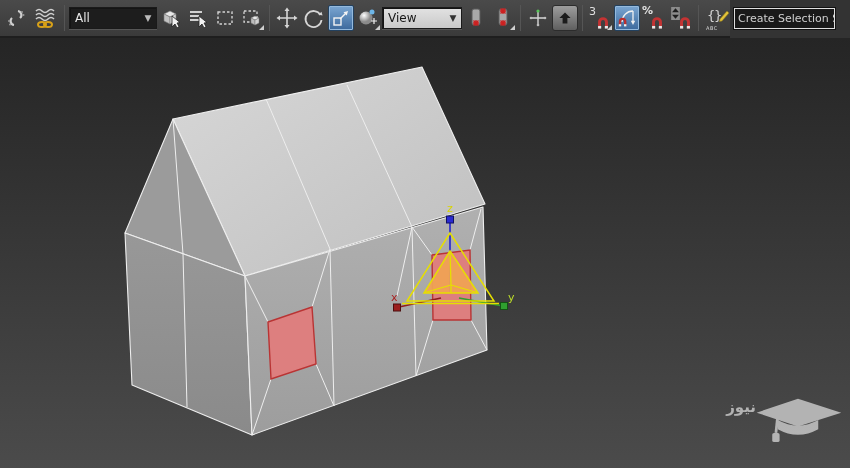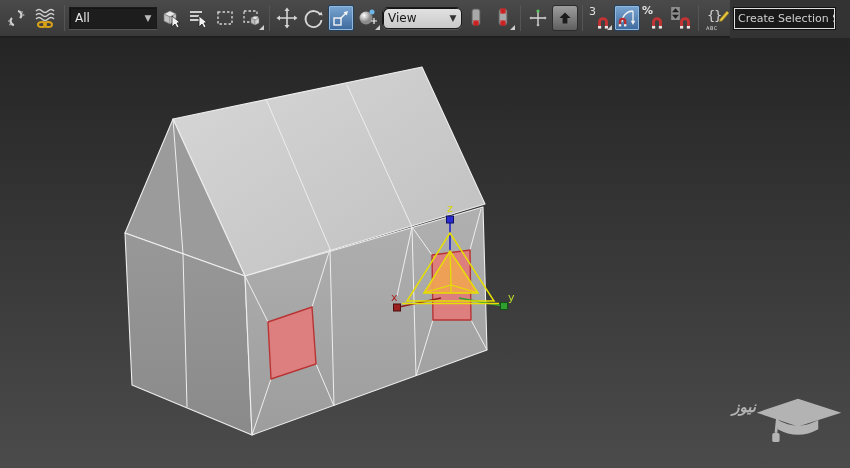--- a/index.html
+++ b/index.html
@@ -15,42 +15,42 @@
   }
   .tbtn{position:relative;width:26px;height:26px;display:flex;align-items:center;justify-content:center;border-radius:2px;flex:0 0 auto;}
   .tbtn.wide{width:30px;}
   .tbtn.active{background:linear-gradient(#7aa6d2,#3c699c);border:1px solid #23415f;box-shadow:inset 0 0 0 1px #94b9dc;}
   .sep{width:1px;height:26px;background:#282828;border-right:1px solid #555;margin:0 3px;flex:0 0 auto;}
   .fly::after{content:"";position:absolute;right:1px;bottom:1px;
     border-left:5px solid transparent;border-bottom:5px solid #cfcfcf;}
   .combo{height:22px;display:flex;align-items:center;flex:0 0 auto;border:1px solid #1a1a1a;
     box-shadow:inset 1px 1px 0 #141414, 0 1px 0 #565656;}
   .combo.dark{width:88px;background:#1d1d1d;color:#e6e6e6;}
-  .combo.light{width:80px;background:linear-gradient(#e2e2e2,#c9c9c9);color:#161616;border-radius:6px;}
+  .combo.light{width:80px;background:linear-gradient(#e2e2e2,#c9c9c9);color:#161616;}
   .combo .ctext{flex:1;font-size:12px;padding-left:5px;white-space:nowrap;overflow:hidden;}
   .combo .chev{width:16px;text-align:center;font-size:9px;}
   .combo.dark .chev{color:#bbb;}
   .combo.light .chev{color:#333;}
   #selset-input{width:101px;height:21px;background:#191919;border:1px solid #dedede;
     outline:1px solid #111;color:#cfcfcf;font-size:11px;padding:0 0 0 3px;flex:0 0 auto;}
   .raised{background:linear-gradient(#9d9d9d,#5f5f5f);border:1px solid #2c2c2c;border-radius:3px;}
   .abc{position:absolute;bottom:0;left:3px;font-size:5px;color:#d8d8d8;letter-spacing:.5px;}
   .num3{position:absolute;top:0;left:2px;font-size:11px;color:#e0e0e0;}
   .pct{position:absolute;top:-1px;left:1px;font-size:11px;color:#e0e0e0;font-weight:bold;}
 
   
   #viewport{
     position:absolute;top:38px;left:0;width:850px;height:430px;
     background:linear-gradient(#252525,#4b4b4b);
   }
   #scene{position:absolute;top:0;left:0;}
   text{user-select:none;}
 
   
-  #watermark{position:absolute;right:6px;bottom:2px;width:170px;height:70px;color:#c3c3c3;opacity:.88;font-style:italic;}
+  #watermark{position:absolute;right:6px;bottom:2px;width:170px;height:70px;color:#c3c3c3;opacity:.88;}
   #wm-top{position:absolute;right:88px;top:2px;font-size:15px;font-weight:bold;direction:rtl;}
   #wm-bottom{position:absolute;right:44px;bottom:0px;font-size:31px;font-weight:bold;direction:rtl;line-height:1;}
   #wm-cap{position:absolute;right:0;top:-4px;}
 </style>
 </head>
 <body>
 
 <div id="app">
 
   <div id="toolbar">

